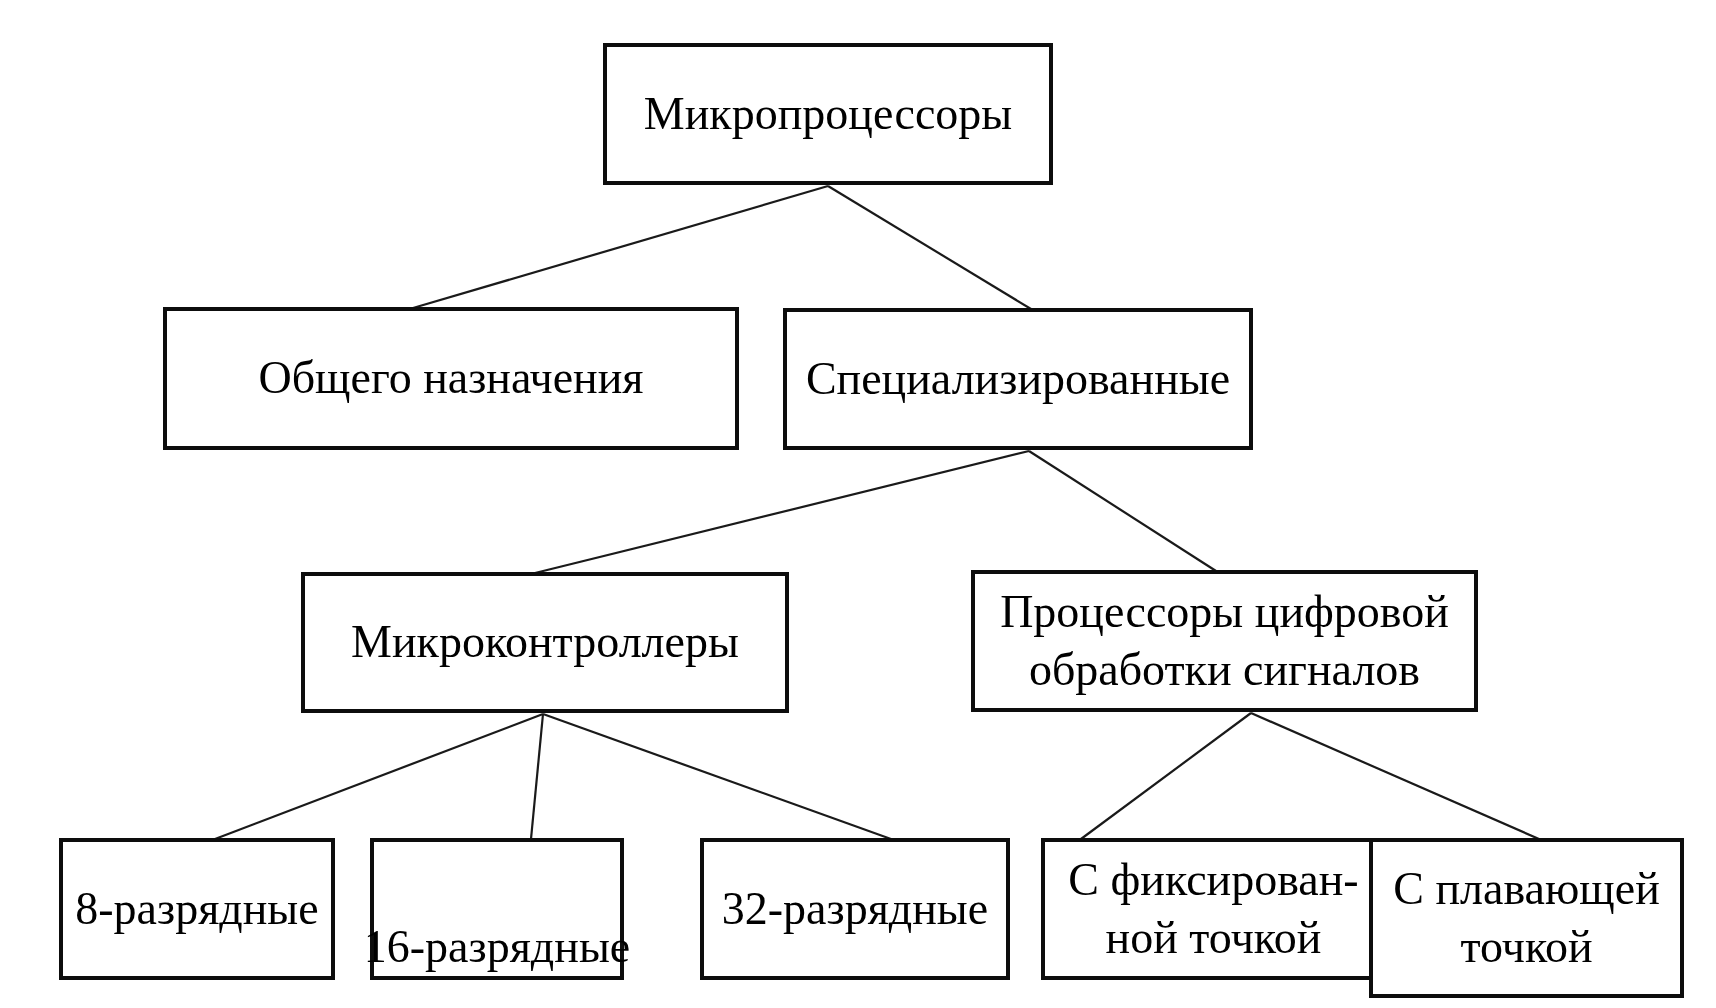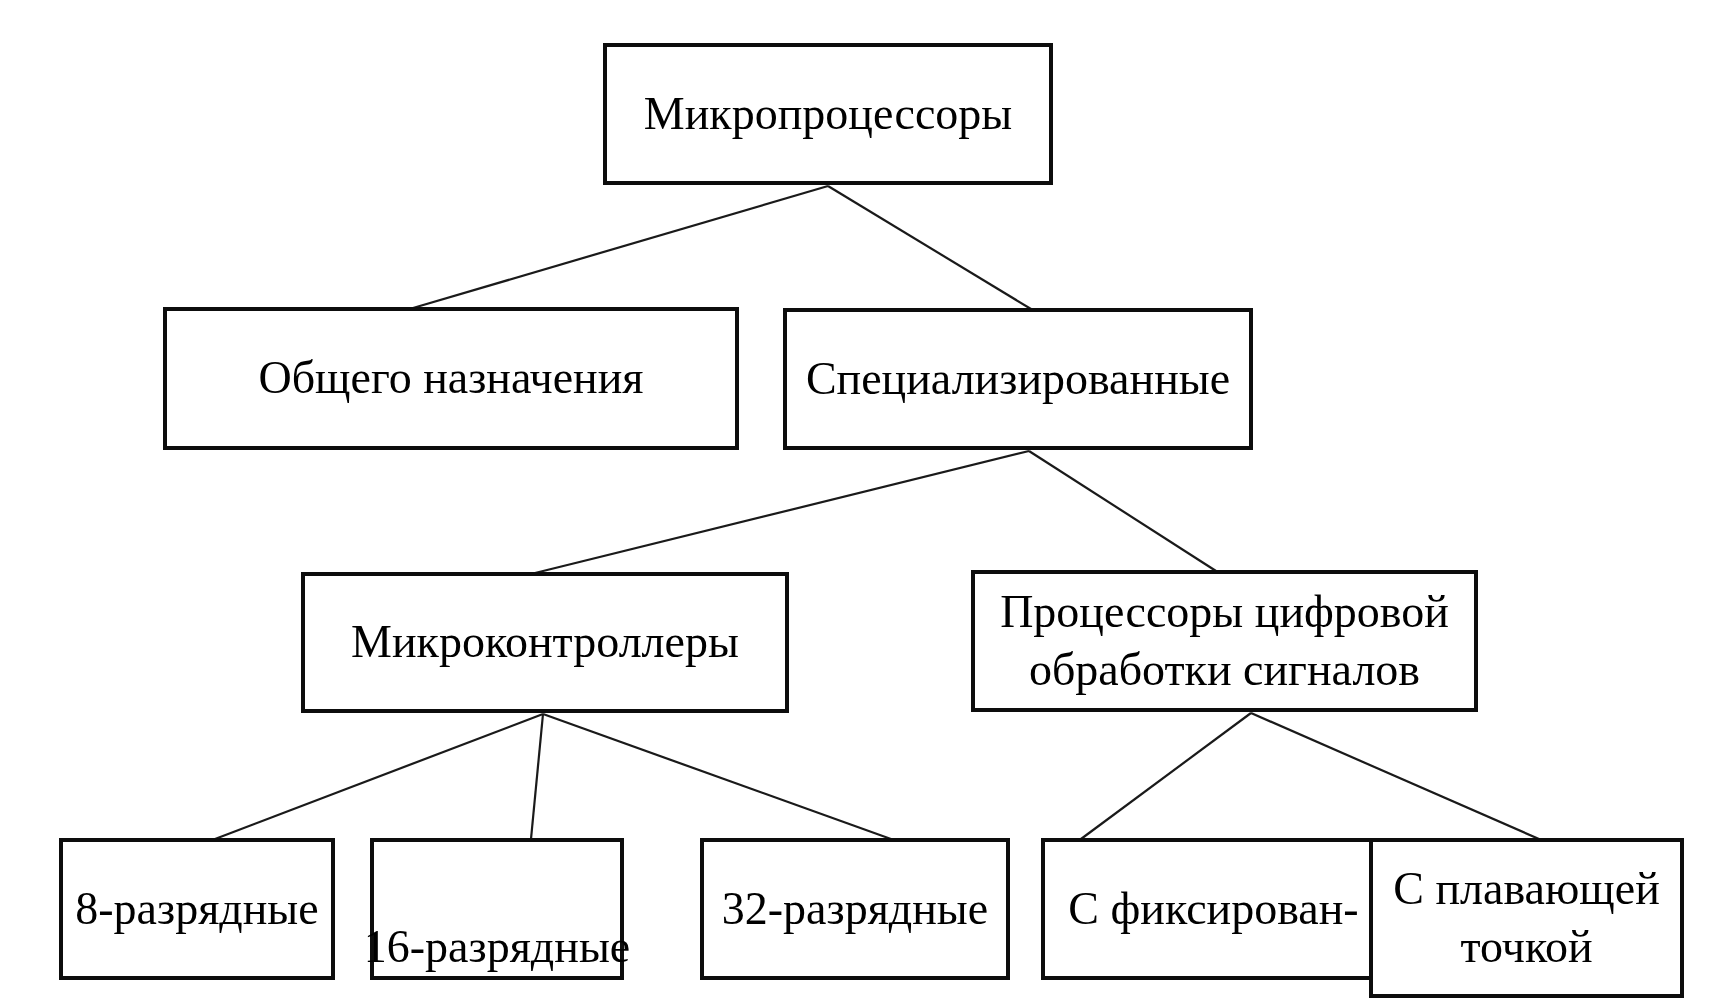--- a/index.html
+++ b/index.html
@@ -102,20 +102,21 @@
   <div class="node n-bit16">
     <span>16-разрядные</span>
   </div>
 
   <div class="node n-bit32">
     <span>32-разрядные</span>
   </div>
 
   <div class="node n-fixed">
     <span>С фиксирован-</span>
+    <span>ной точкой</span>
   </div>
 
   <div class="node n-floating">
     <span>С плавающей</span>
     <span>точкой</span>
   </div>
 
 </div>
 
 </body></html>

